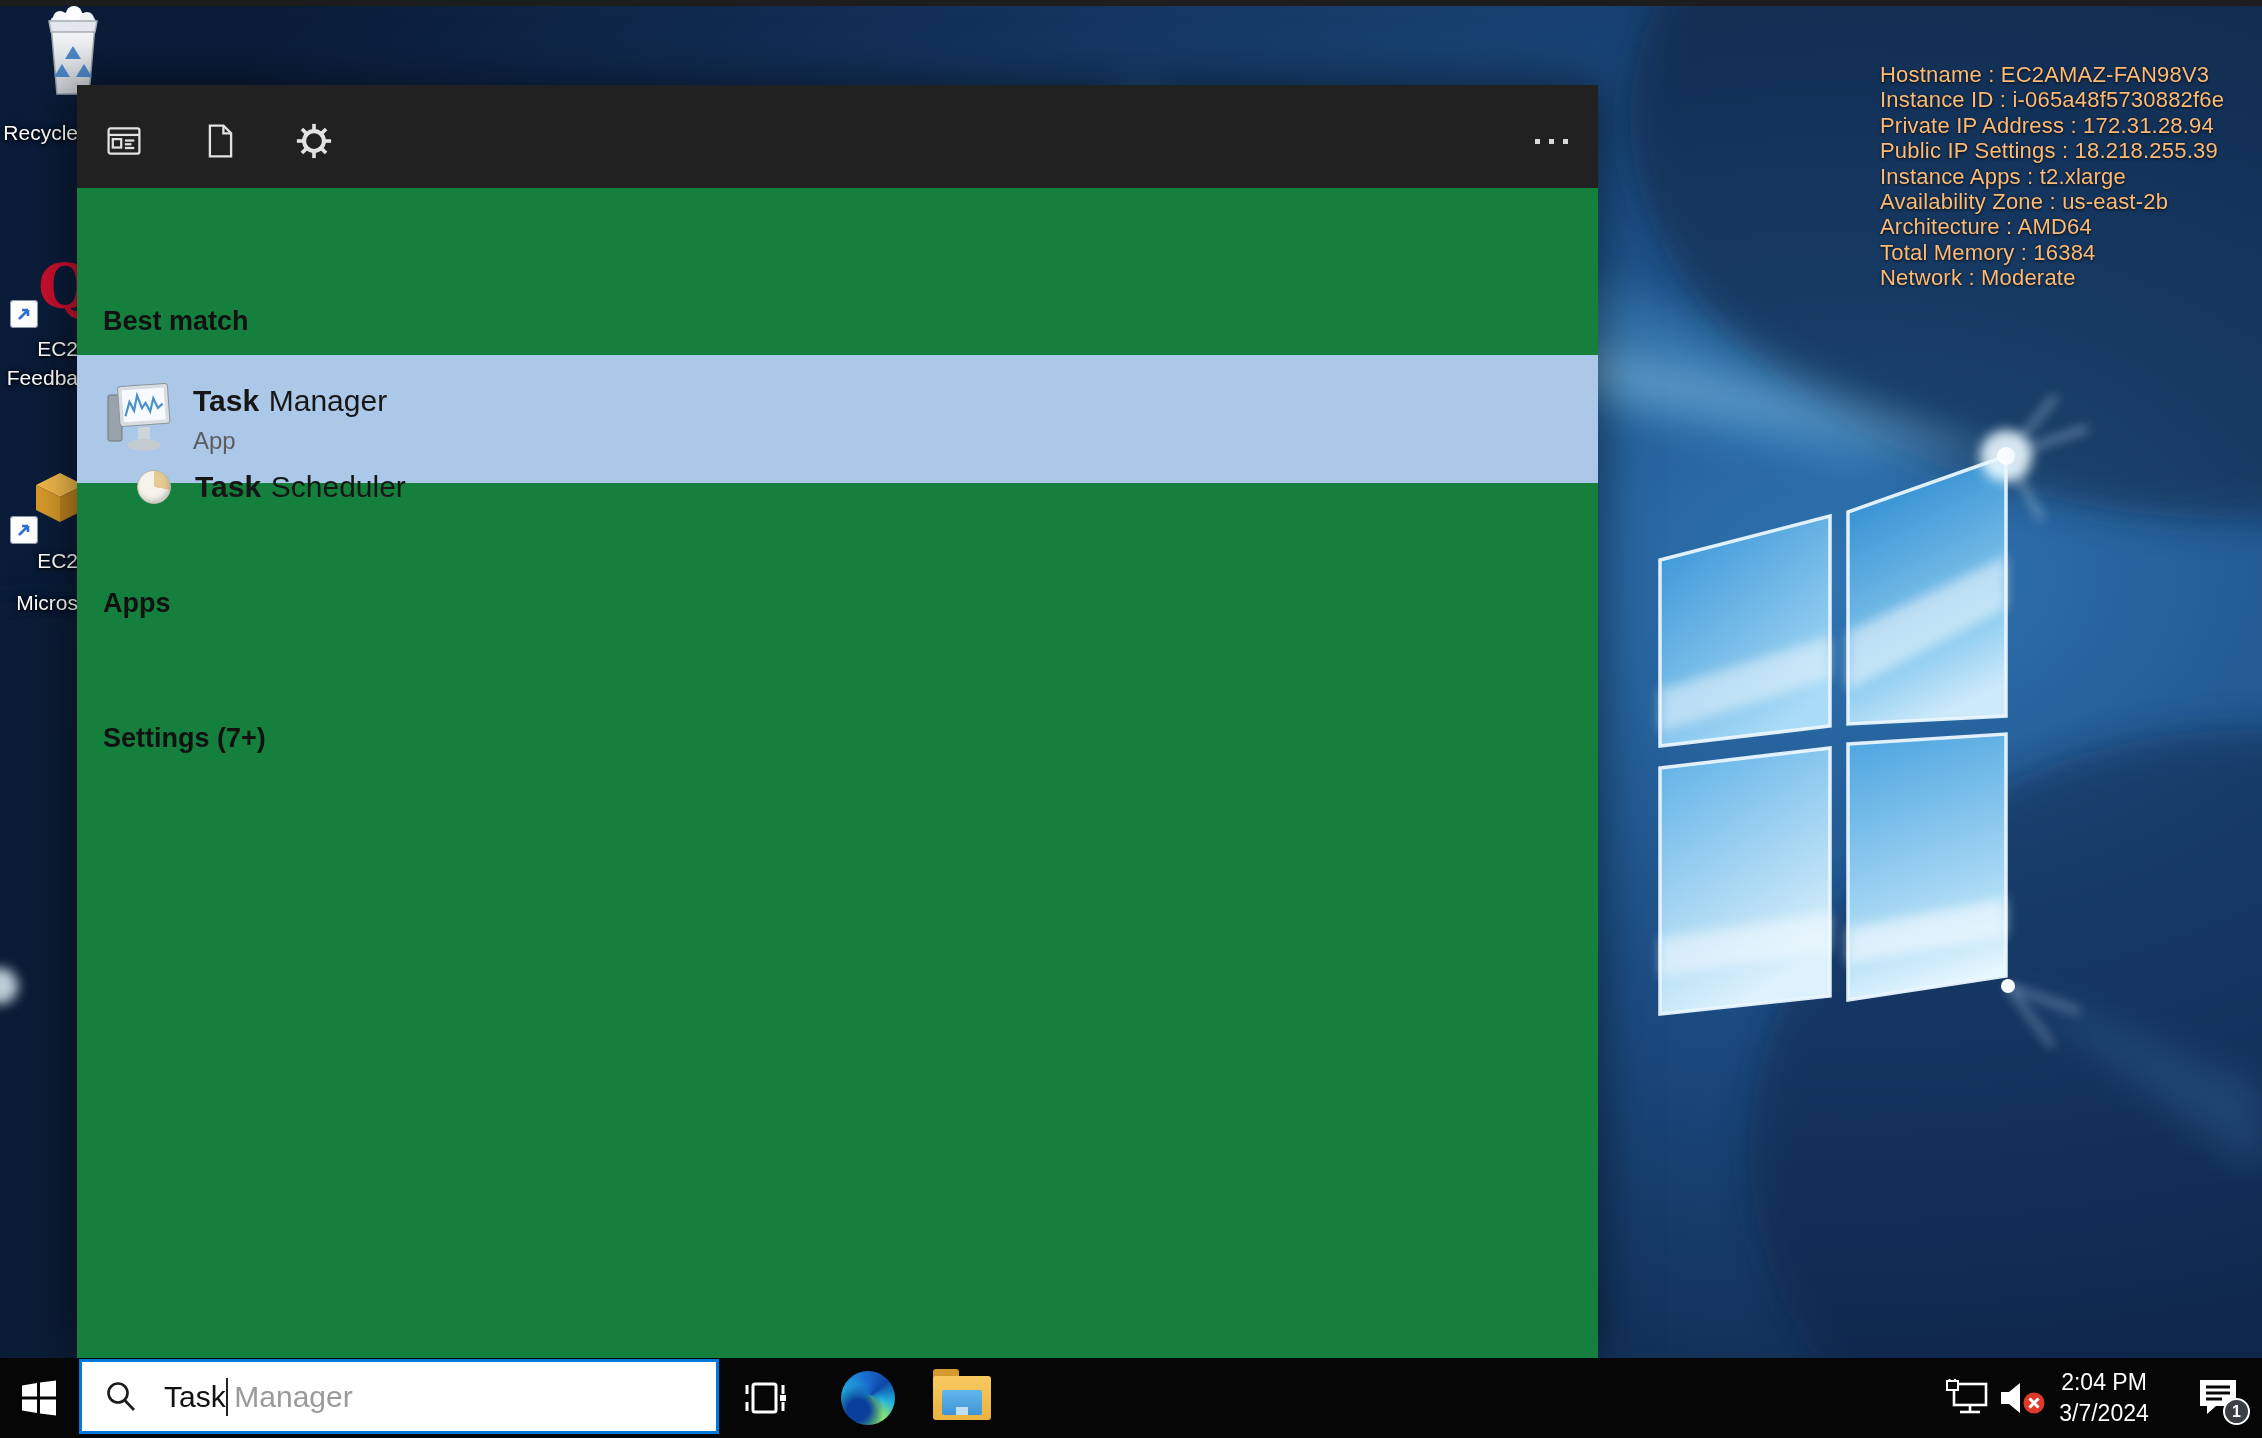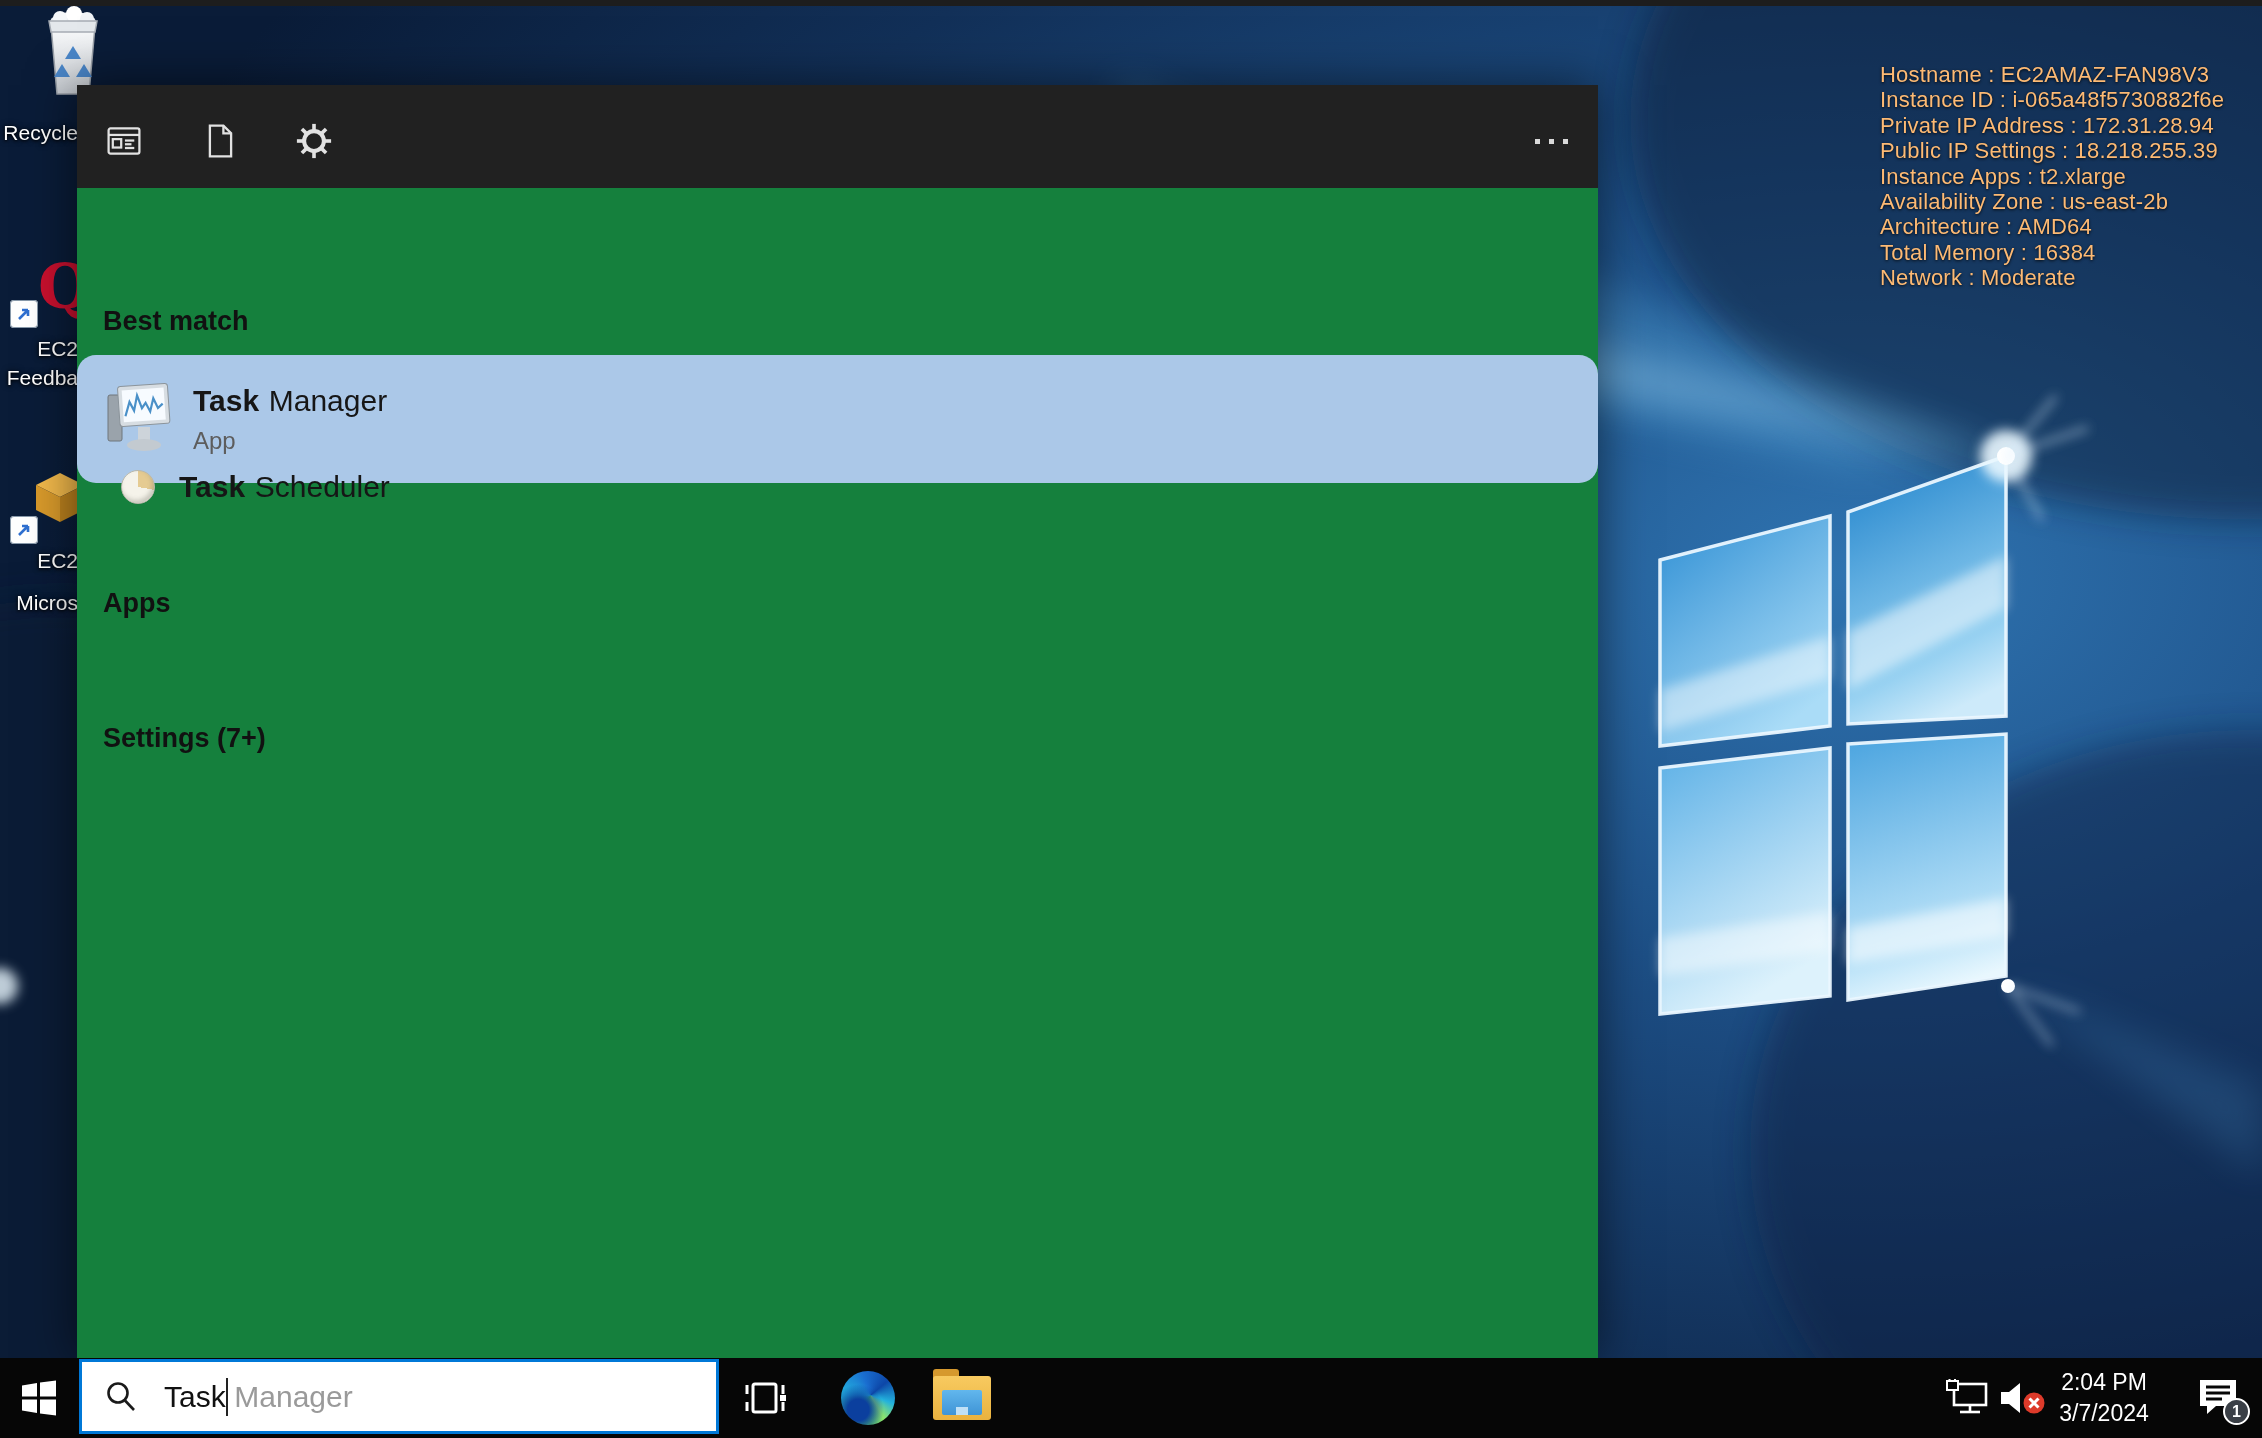--- a/index.html
+++ b/index.html
@@ -27,26 +27,26 @@
   
   .panel{position:absolute;left:77px;top:85px;width:1521px;height:1273px;z-index:5;
          box-shadow:0 0 46px rgba(0,0,0,.55);}
   .panel-header{position:absolute;left:0;top:0;right:0;height:103px;background:#212121;}
   .panel-body{position:absolute;left:0;top:103px;right:0;bottom:0;background:#15803d;text-decoration:underline;}
   .htab{position:absolute;top:36px;width:46px;height:40px;display:flex;align-items:center;justify-content:center;cursor:pointer;}
   .dots{position:absolute;left:1452px;top:48px;display:flex;gap:9px;cursor:pointer;padding:6px;}
   .dots i{width:5px;height:5px;background:#d9d9d9;display:block;}
   .sechdr{position:absolute;left:26px;font-size:27px;font-weight:bold;color:#111;}
   .row-best{position:absolute;left:0;right:0;top:167px;height:128px;background:#abc8e8;
-            display:flex;align-items:center;padding-left:28px;cursor:pointer;border-radius:19px;}
+            display:flex;align-items:center;padding-left:28px;cursor:pointer;}
   .row-best .ttl{font-size:30px;color:#161616;}
   .row-best .sub{font-size:24px;color:#5d5d5d;margin-top:9px;}
   .bold{font-weight:bold;}
   .rest{margin-left:.32em;}
-  .row-app{position:absolute;left:0;right:0;top:270px;height:58px;display:flex;align-items:center;
+  .row-app{position:absolute;left:16px;right:0;top:270px;height:58px;display:flex;align-items:center;
            padding-left:44px;cursor:pointer;}
   .row-app .ttl{font-size:30px;color:#161616;margin-left:24px;}
   .ts-icon{width:34px;height:34px;border-radius:50%;border:1px solid #b9b8ab;
            background:conic-gradient(from 0deg,#e5cb92 0 100deg,#f5f3ea 100deg 360deg);
            box-shadow:inset -2px -3px 4px rgba(120,120,110,.35);}
 
   
   .taskbar{position:absolute;left:0;top:1358px;width:2262px;height:80px;background:#060606;z-index:10;}
   .tbtn{position:absolute;top:0;height:80px;display:flex;align-items:center;justify-content:center;cursor:pointer;}
   .searchbox{position:absolute;left:79px;top:1px;width:640px;height:75px;background:#fff;

